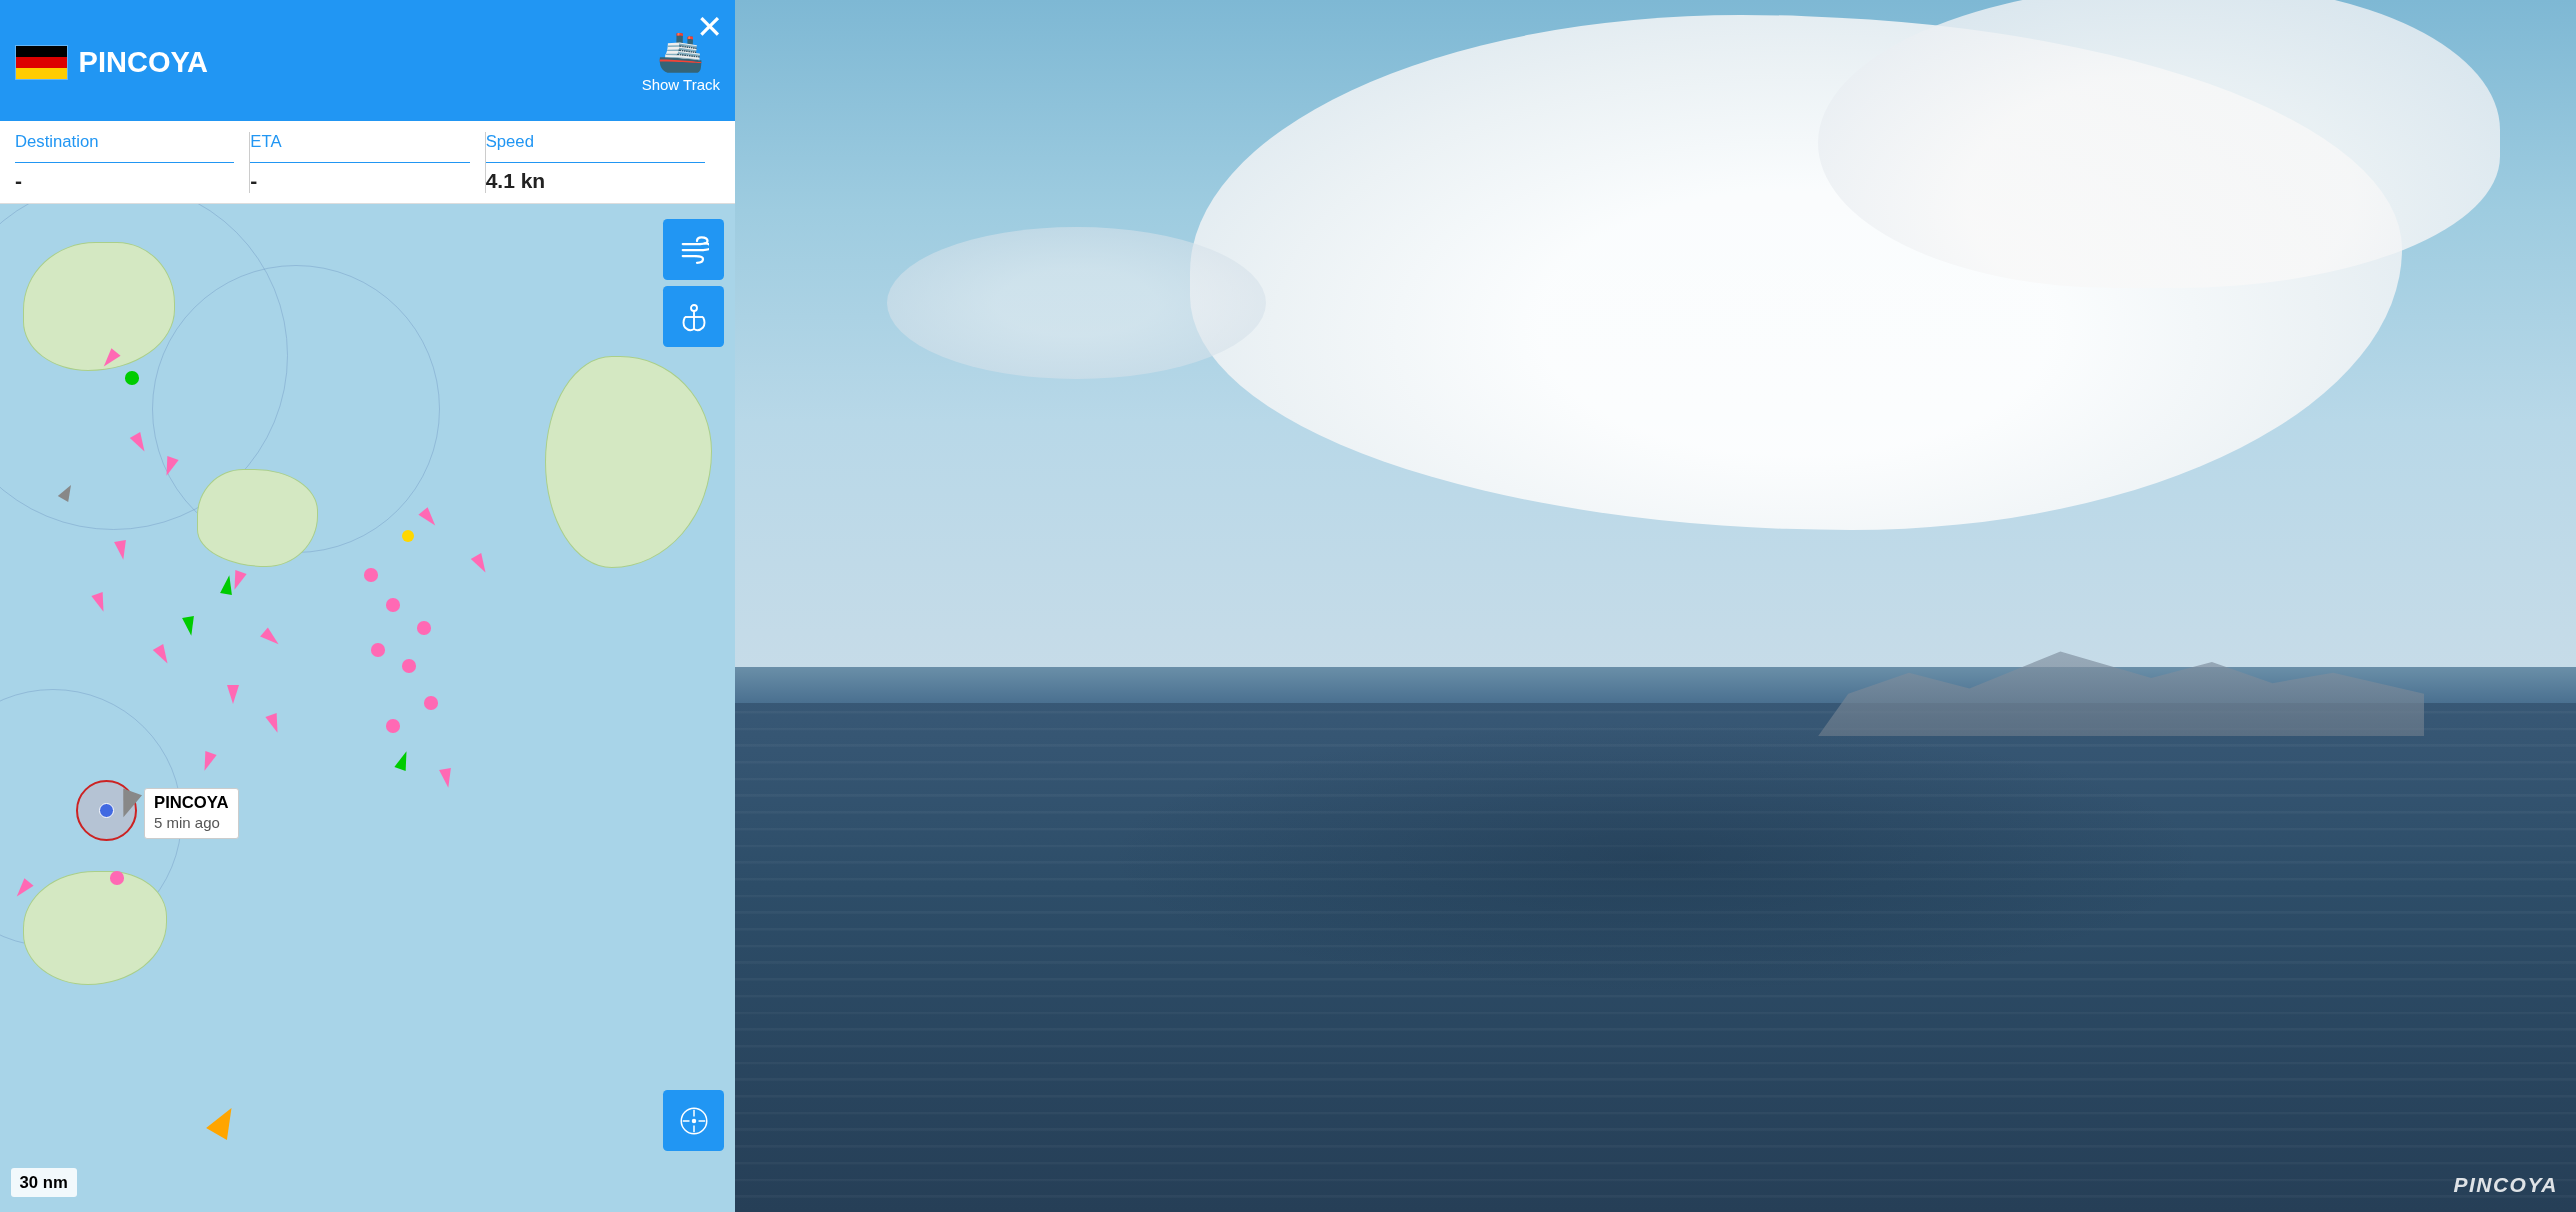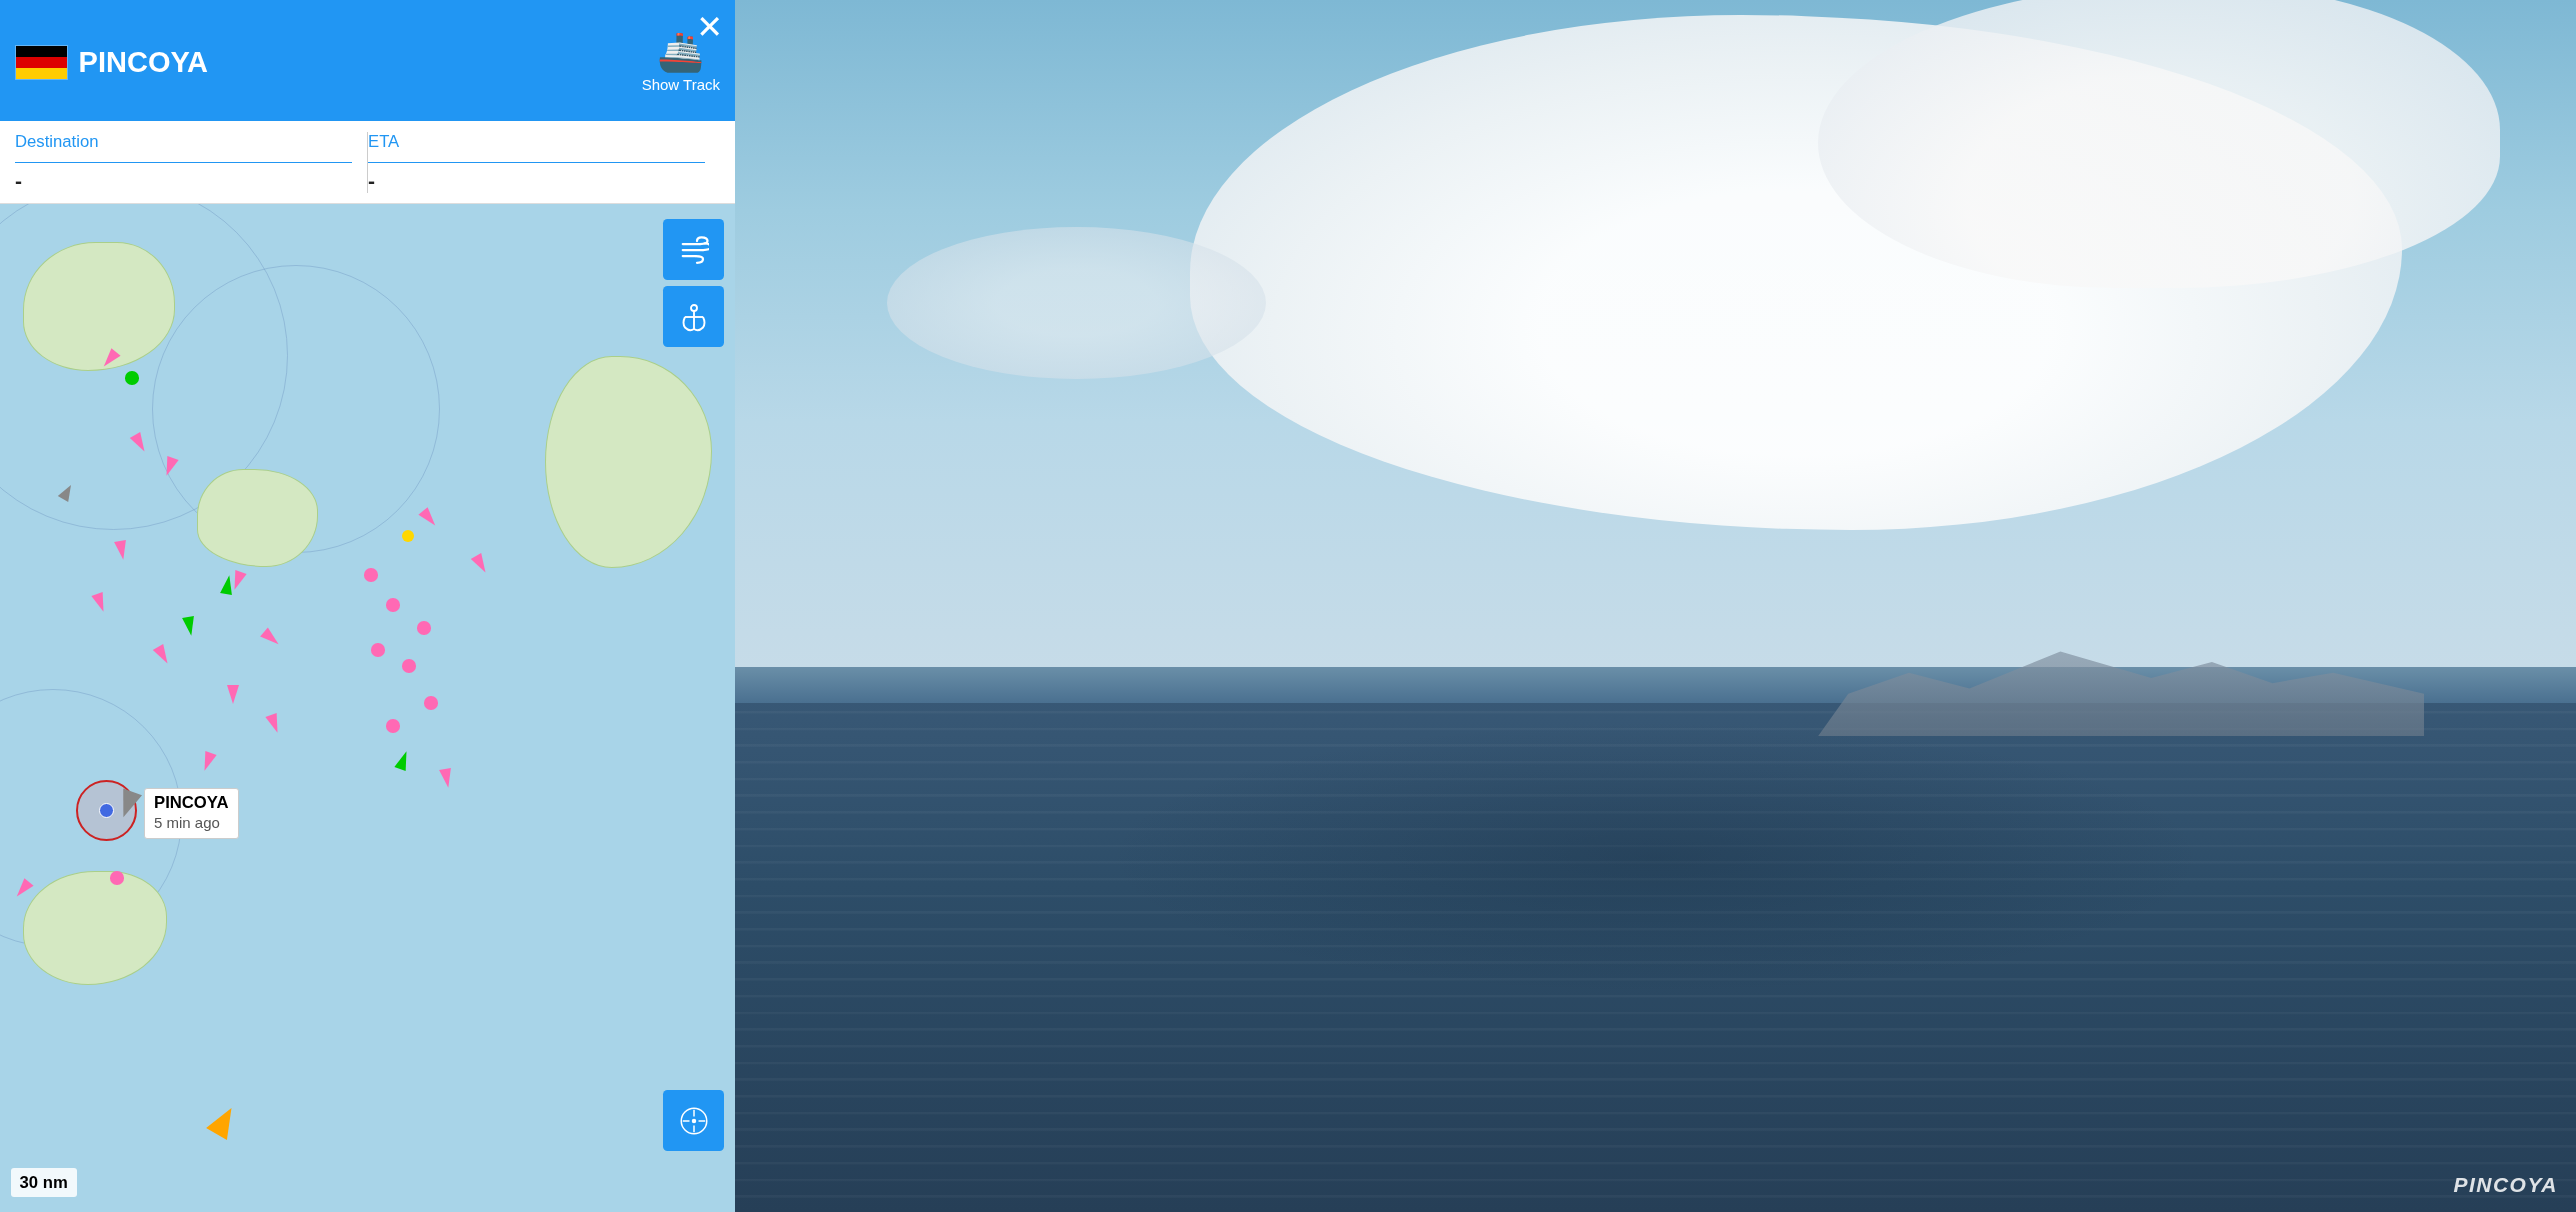--- a/index.html
+++ b/index.html
@@ -404,20 +404,24 @@
   </div>
 
   <div id="info-bar">
     <div class="info-col">
       <div class="info-label">Destination</div>
       <div class="info-value">-</div>
     </div>
     <div class="info-col">
       <div class="info-label">ETA</div>
       <div class="info-value">-</div>
+    </div>
+    <div class="info-col">
+      <div class="info-label">Speed</div>
+      <div class="info-value">4.1 kn</div>
     </div>
   </div>
 
   <div id="map-area">
 
     <div class="range-circle" style="width:349px;height:349px;top:-23px;left:-61px;"></div>
     <div class="range-circle" style="width:288px;height:288px;top:61px;left:152px;"></div>
     <div class="range-circle" style="width:258px;height:258px;top:485px;left:-76px;"></div>
 
     <div class="island island-top-left"></div>

